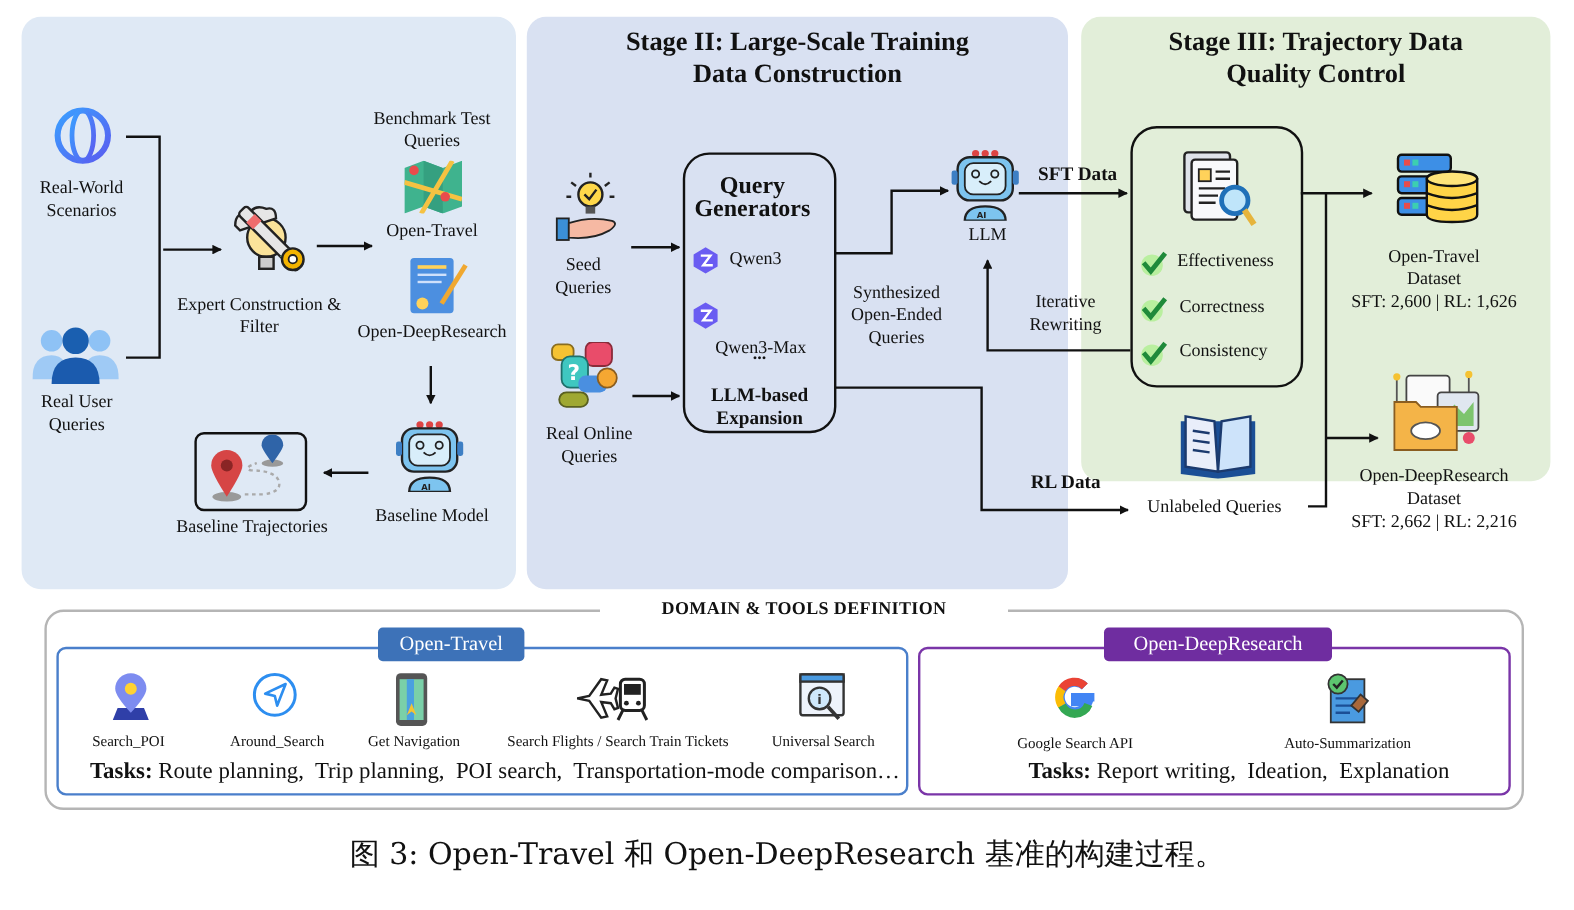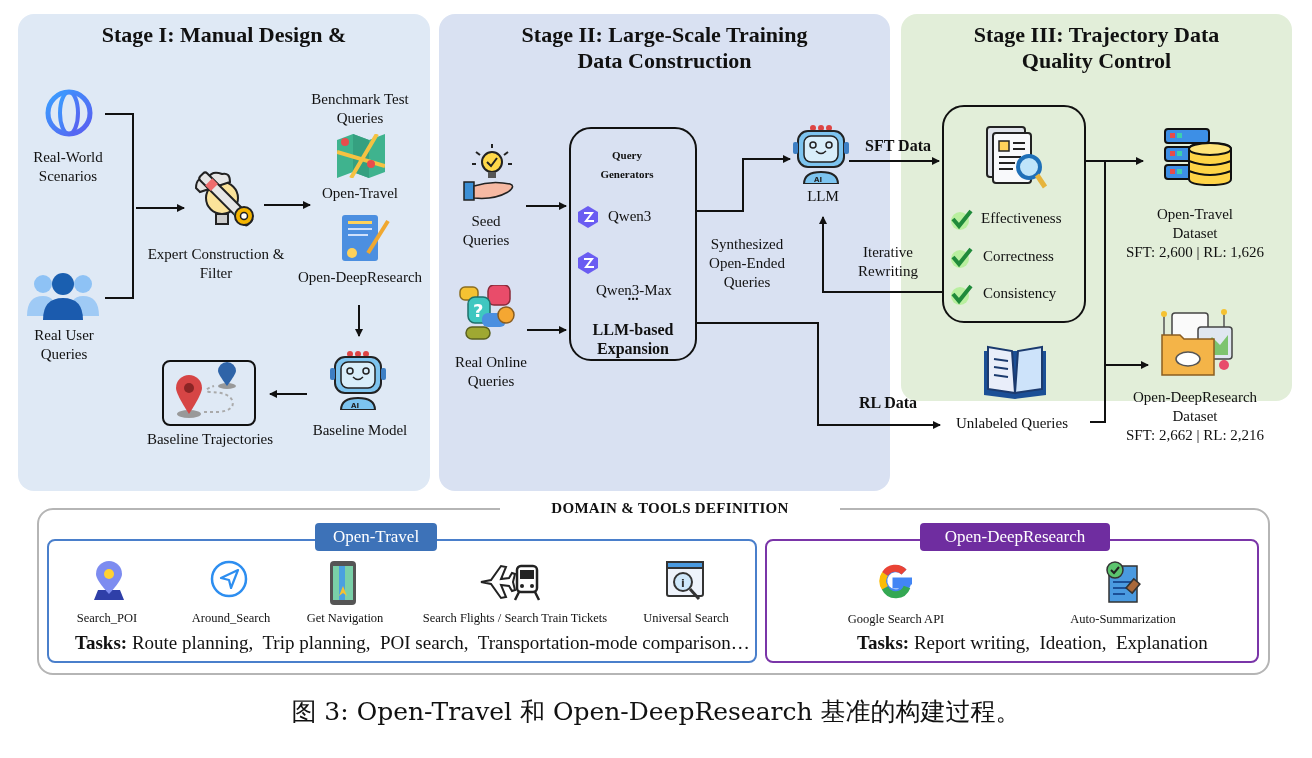--- a/index.html
+++ b/index.html
@@ -27,21 +27,20 @@
   .tool-lbl { position: absolute; font-size: 12.5px; line-height: 16px; text-align: center; white-space: nowrap; }
   .tasks { position: absolute; font-size: 19px; line-height: 18px; white-space: nowrap; }
   .caption { position: absolute; left: 0; width: 1312px; top: 696px; text-align: center; font-size: 25px; line-height: 32px; font-family: "DejaVu Serif", serif; }
   .check { position: absolute; width: 24px; height: 24px; }
 </style>
 </head>
 <body>
 
 <div class="panel p1">
   <div class="stage-title">
-    <div>Stage I: Manual Design &amp;</div>
   </div>
 </div>
 <div class="panel p2">
   <div class="stage-title">
     <div>Stage II: Large-Scale Training</div>
     <div>Data Construction</div>
   </div>
 </div>
 <div class="panel p3">
   <div class="stage-title">
@@ -204,21 +203,21 @@
   <text x="15" y="32" font-size="18" font-family="DejaVu Sans, sans-serif" font-weight="bold" fill="#fff">?</text>
   <rect x="24" y="28" width="24" height="14" rx="6" fill="#4a8fe0"></rect>
   <circle cx="48" cy="30" r="8" fill="#f5a732" stroke="#8a5d20" stroke-width="1.5"></circle>
   <rect x="8" y="42" width="24" height="12" rx="6" fill="#9fa832" stroke="#5a6020" stroke-width="1.5"></rect>
 </svg>
 <div class="lbl" style="left:446px; top:353px; width:90px;">
   <div>Real Online</div>
   <div>Queries</div>
 </div>
 
-<div class="lbl bold" style="left:569px; top:146px; width:116px; font-size:11px;">
+<div class="lbl bold" style="left:569px; top:146px; width:116px; font-size:20px;">
   <div>Query</div>
   <div>Generators</div>
 </div>
 <div class="abs" style="left:576px; top:205px; width:118px; height:22px;">
   <svg style="position:absolute; left:0; top:0;" width="24" height="24" viewBox="0 0 24 24">
     <path d="M12 1 L22 7 L22 17 L12 23 L2 17 L2 7 z" fill="#6a5cf2"></path>
     <path d="M8 8 L16 8 L10 16 L18 16" stroke="#fff" stroke-width="2" fill="none"></path>
   </svg>
   <span class="lbl" style="left:32px; top:2px;">Qwen3</span>
 </div>

